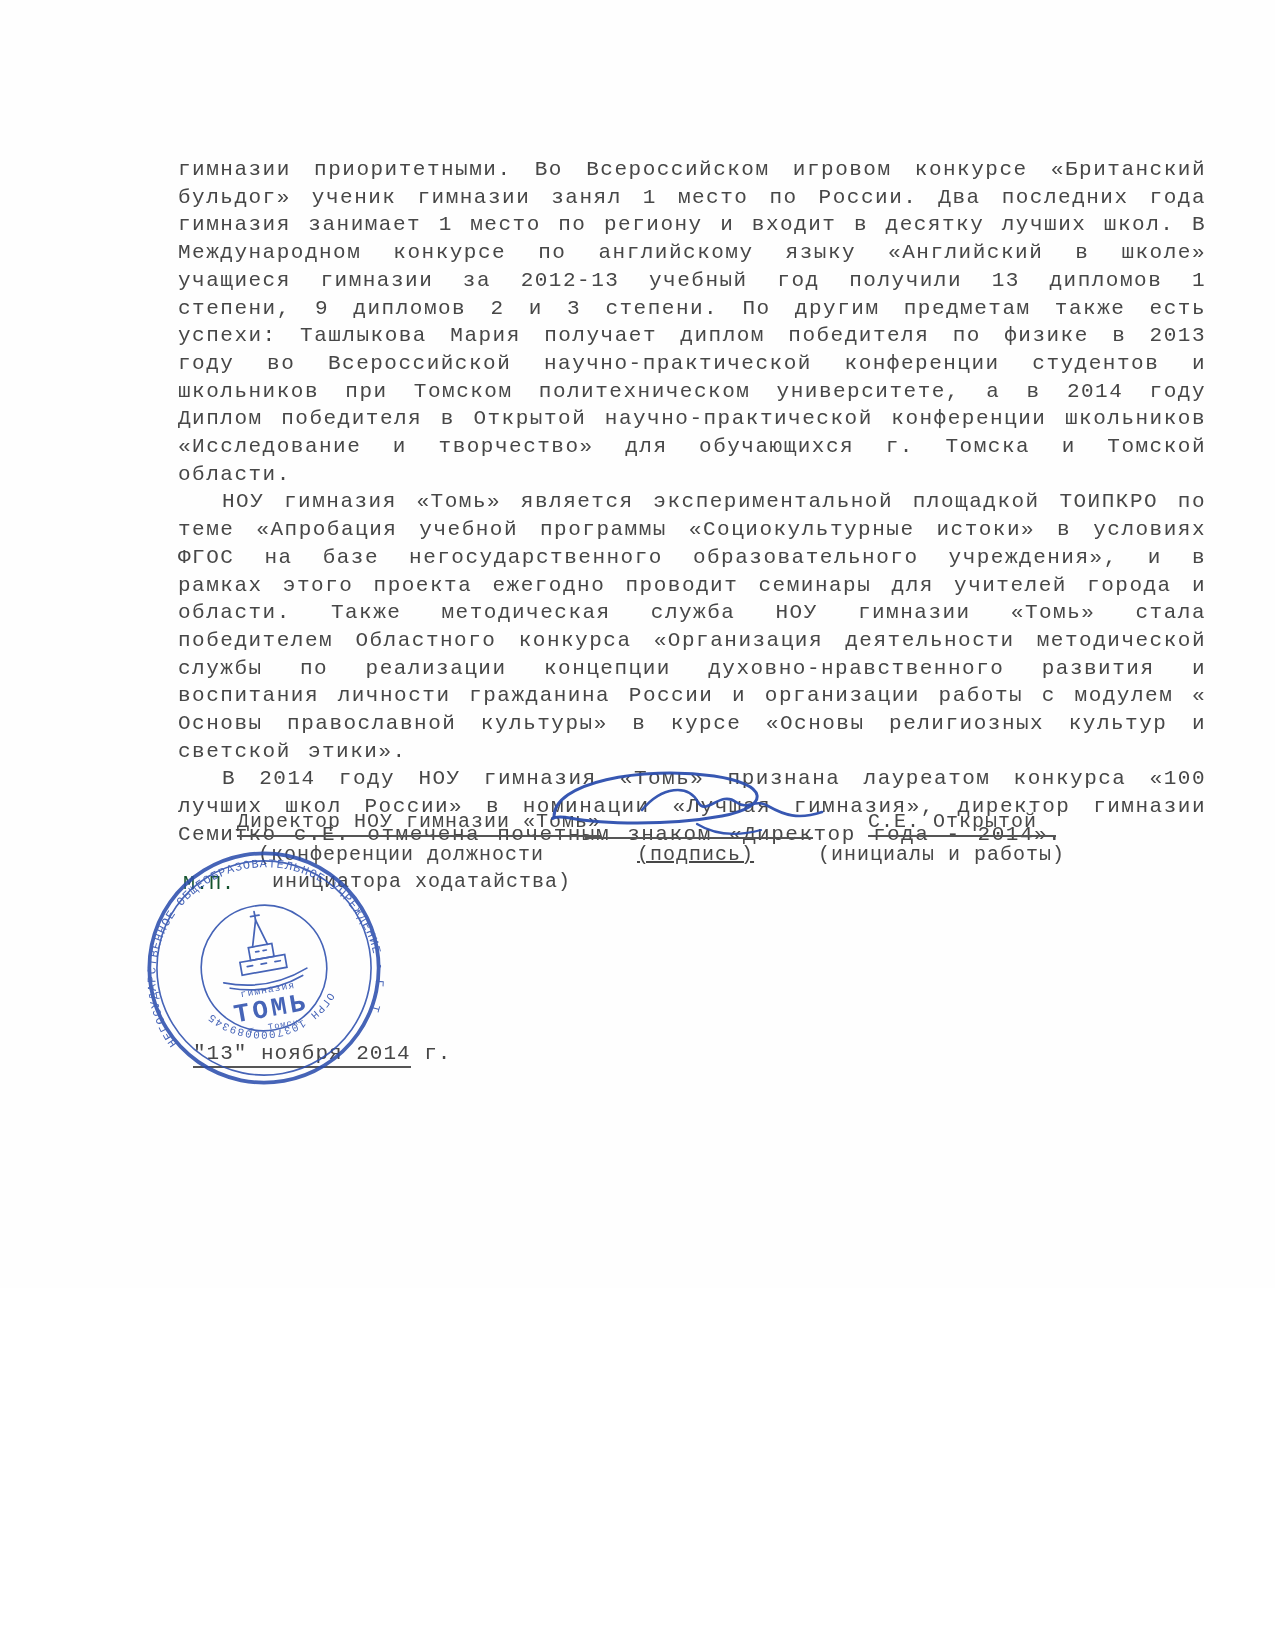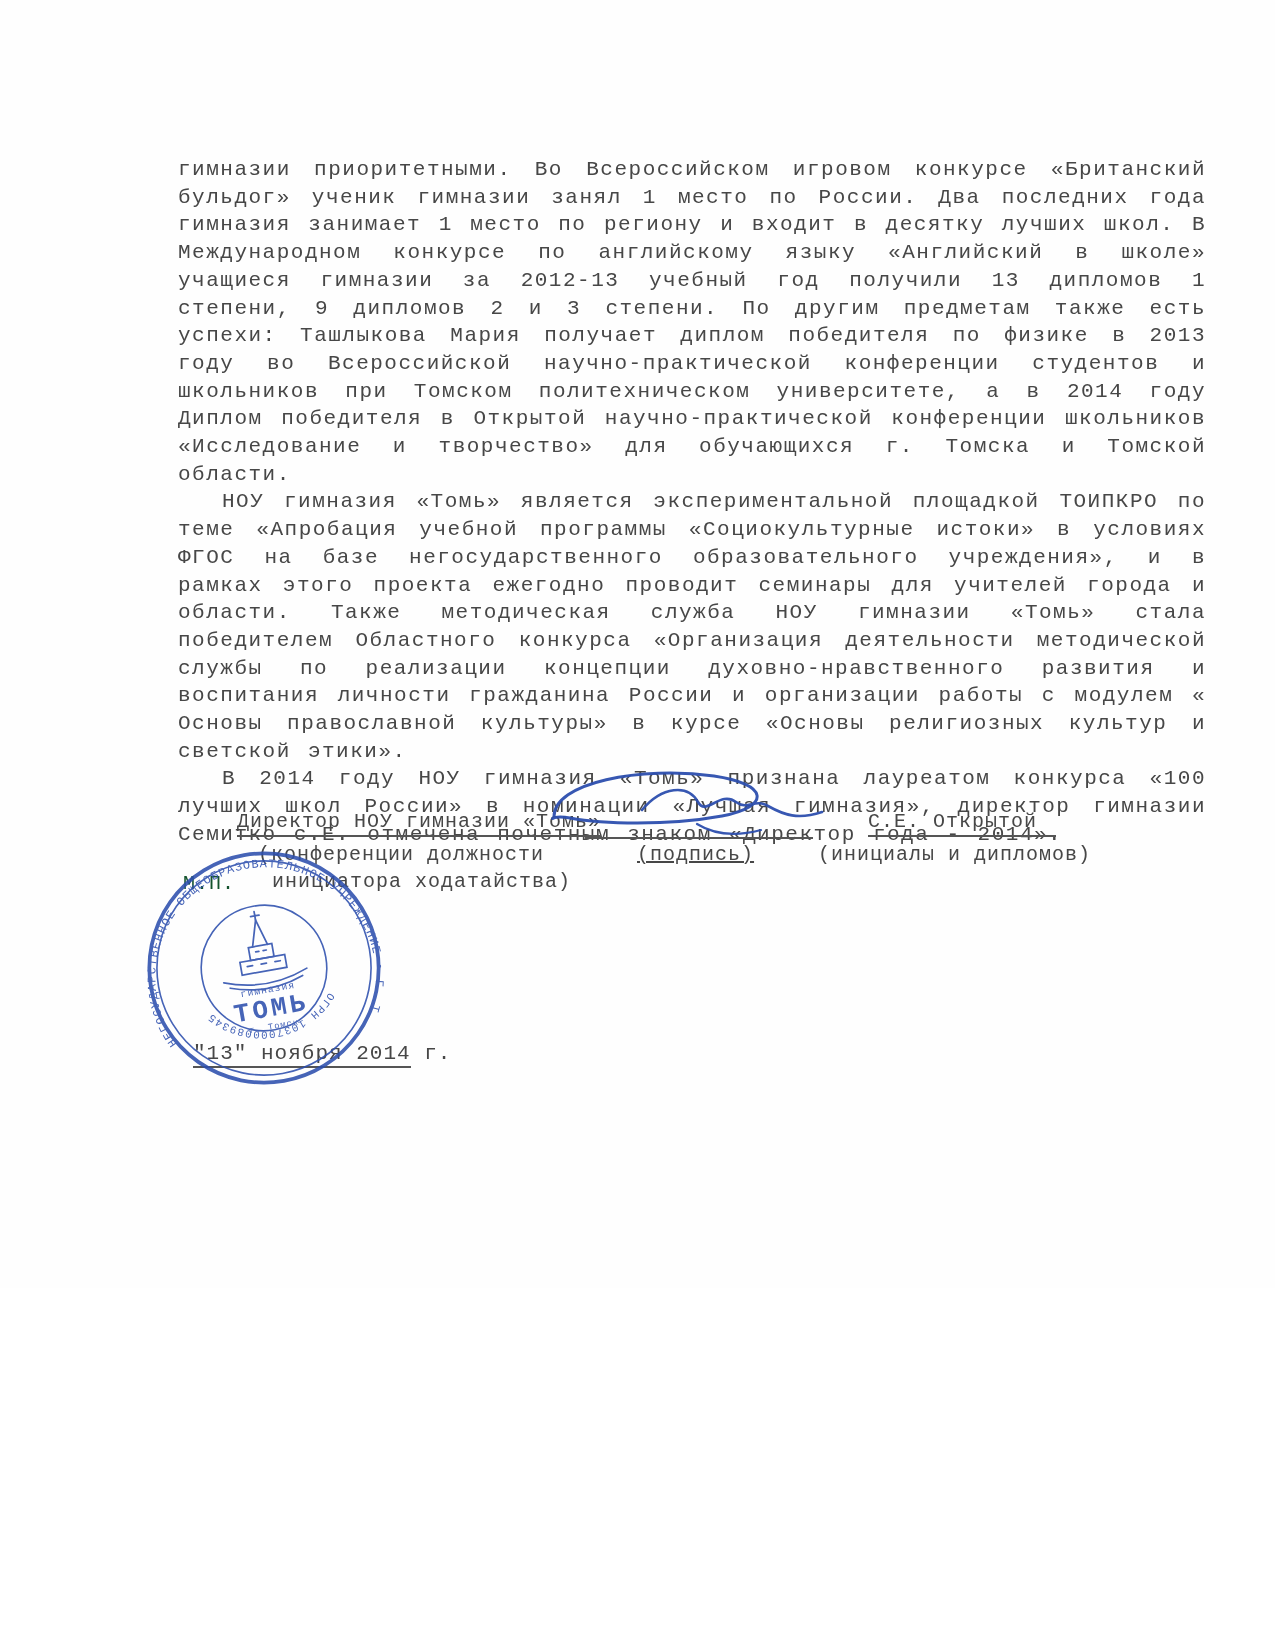--- a/index.html
+++ b/index.html
@@ -112,21 +112,21 @@
   </div>
 
   <div class="sig-blank-line"></div>
 
   <div class="sig sig-name">
     <span class="u">С.Е. Открытой</span>
   </div>
 
   <div class="sig cap-position-1">(конференции должности</div>
   <div class="sig cap-signature">(подпись)</div>
-  <div class="sig cap-name">(инициалы и дипломов)</div>
+  <div class="sig cap-name">(инициалы и работы)</div>
   <div class="sig cap-position-2">инициатора ходатайства)</div>
 
   <div class="seal-mark">М.П.</div>
 
   <svg class="signature-svg" viewBox="0 0 340 100">
     <g fill="none" stroke-linecap="round" stroke-linejoin="round" stroke="#2d4fae">
       <path stroke-width="3" d="M 62 56 C 60 20, 150 4, 222 14 C 276 22, 280 44, 230 54 C 175 64, 110 62, 78 56 C 62 53, 58 58, 62 56"></path>
       <path stroke-width="2.6" d="M 150 48 C 170 24, 196 22, 206 40 C 214 55, 228 28, 244 40 C 256 49, 262 36, 276 44 C 292 53, 306 58, 330 50"></path>
       <path stroke-width="2.2" d="M 205 62 q 26 16 64 6"></path>
     </g>

